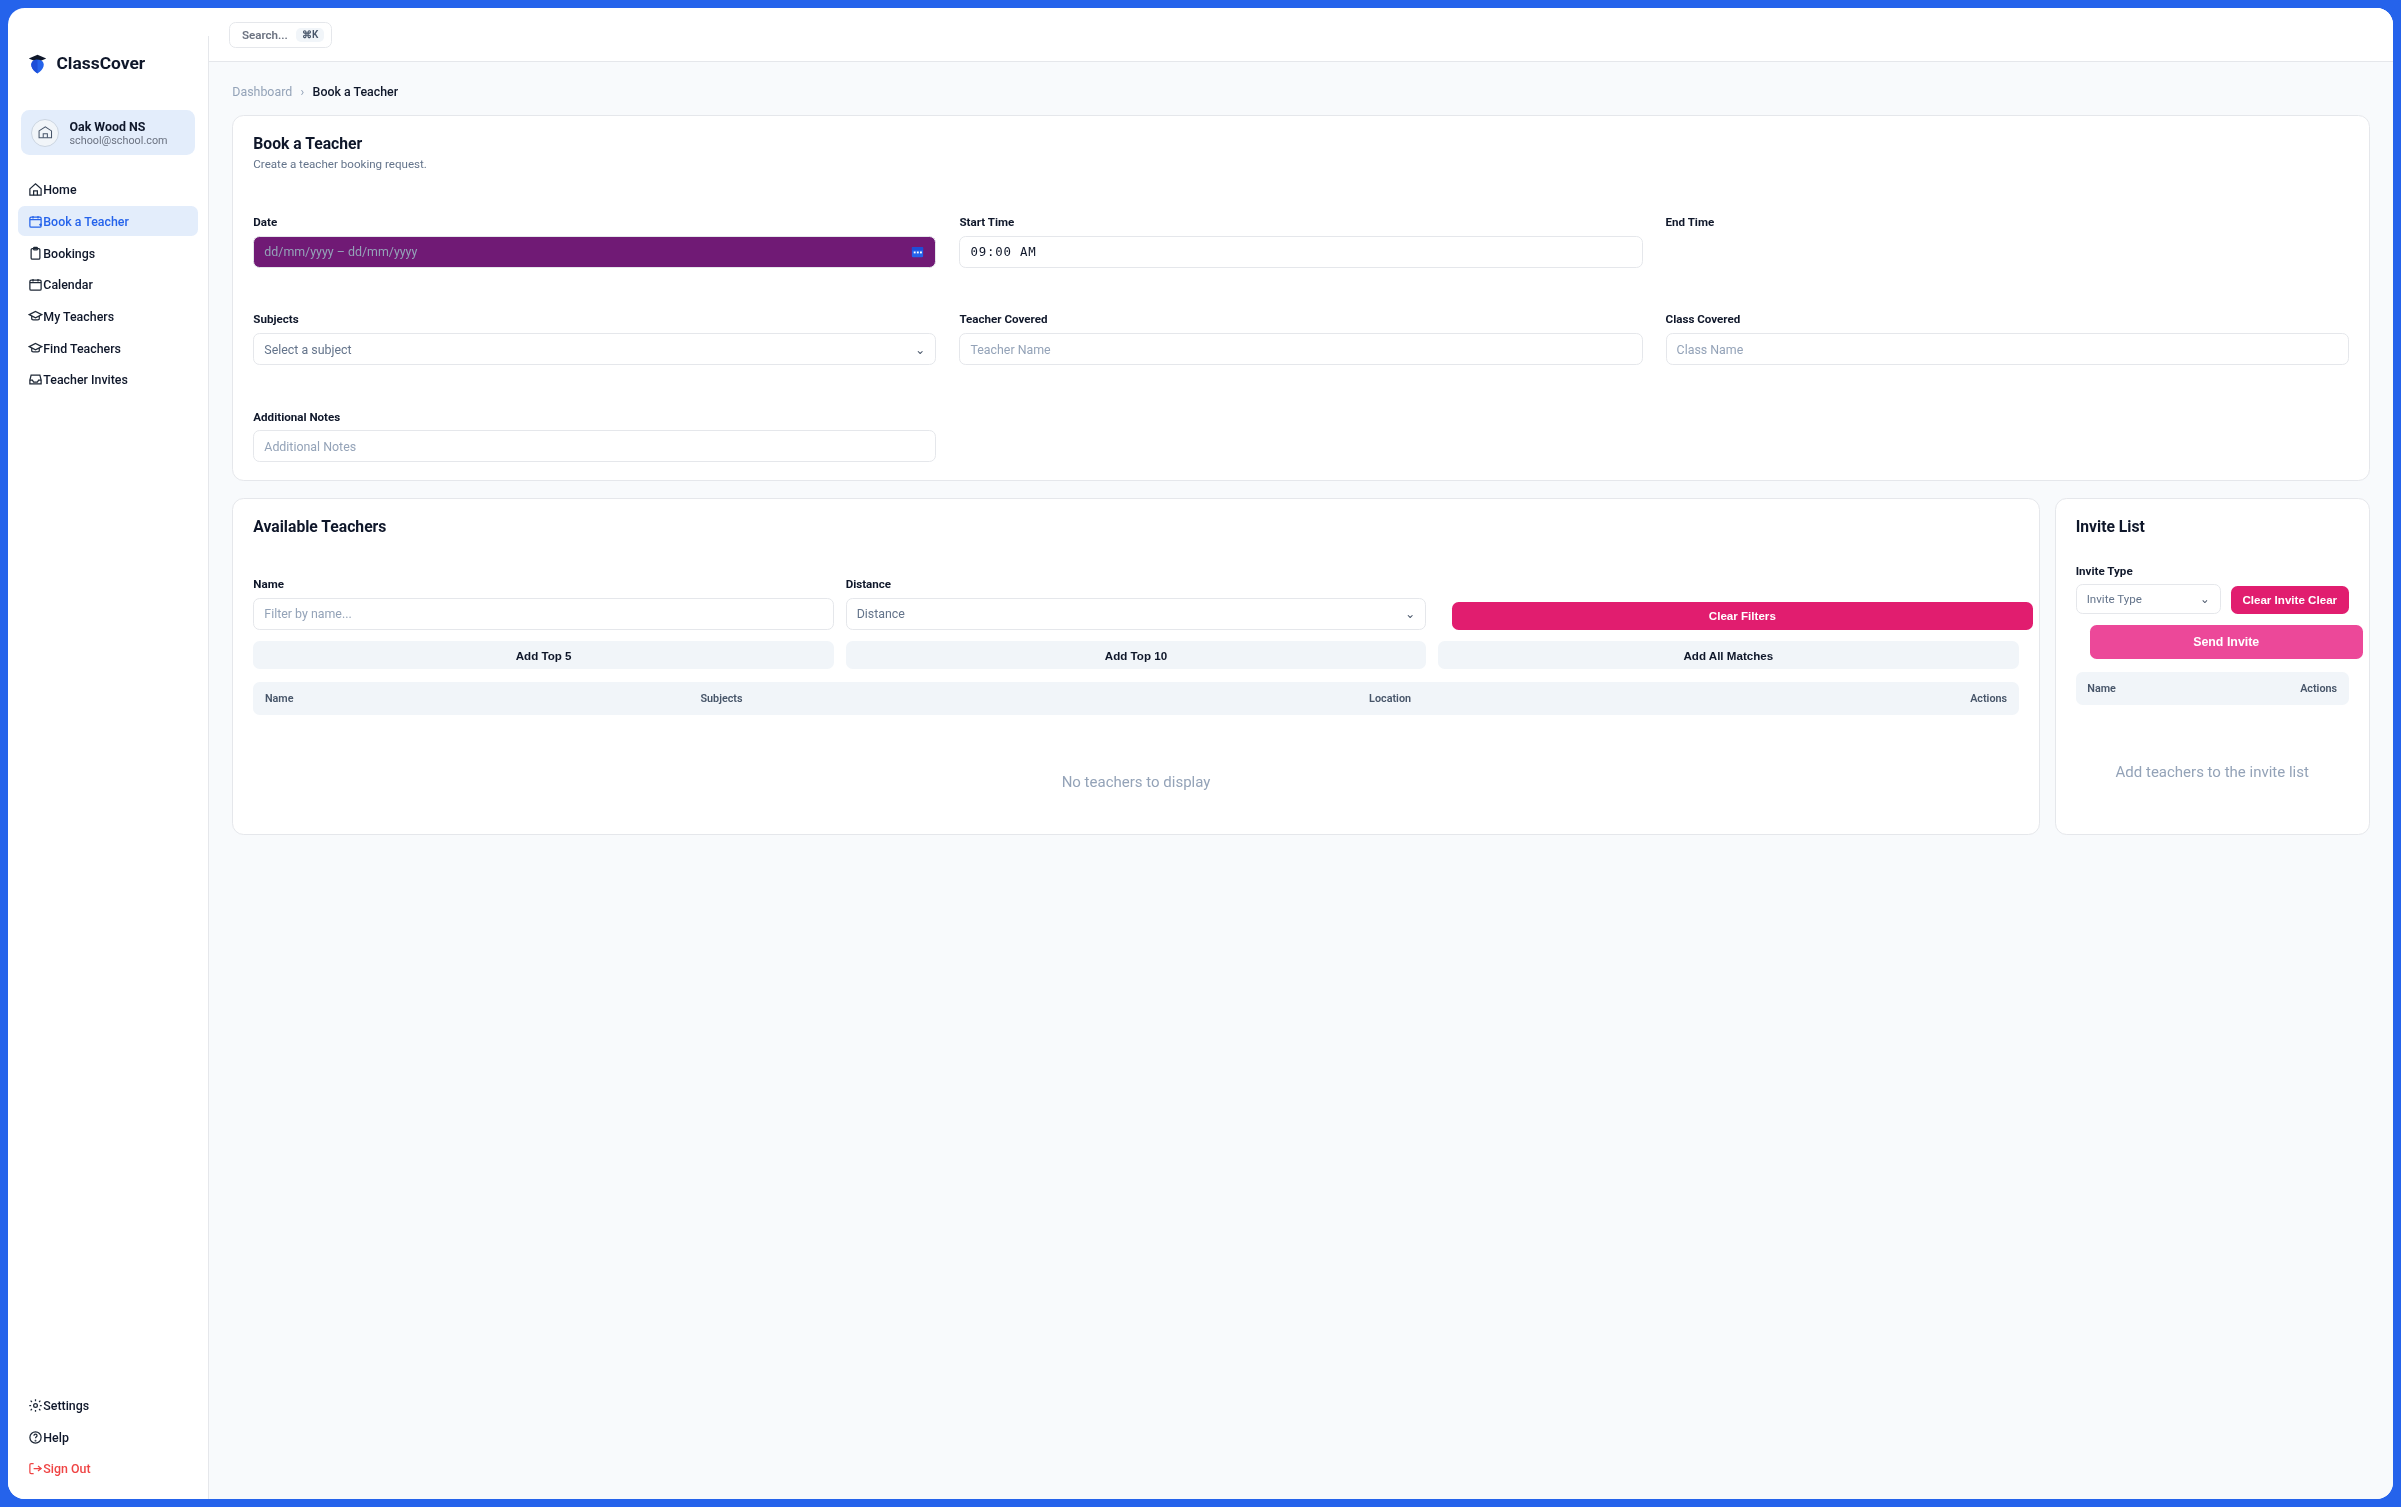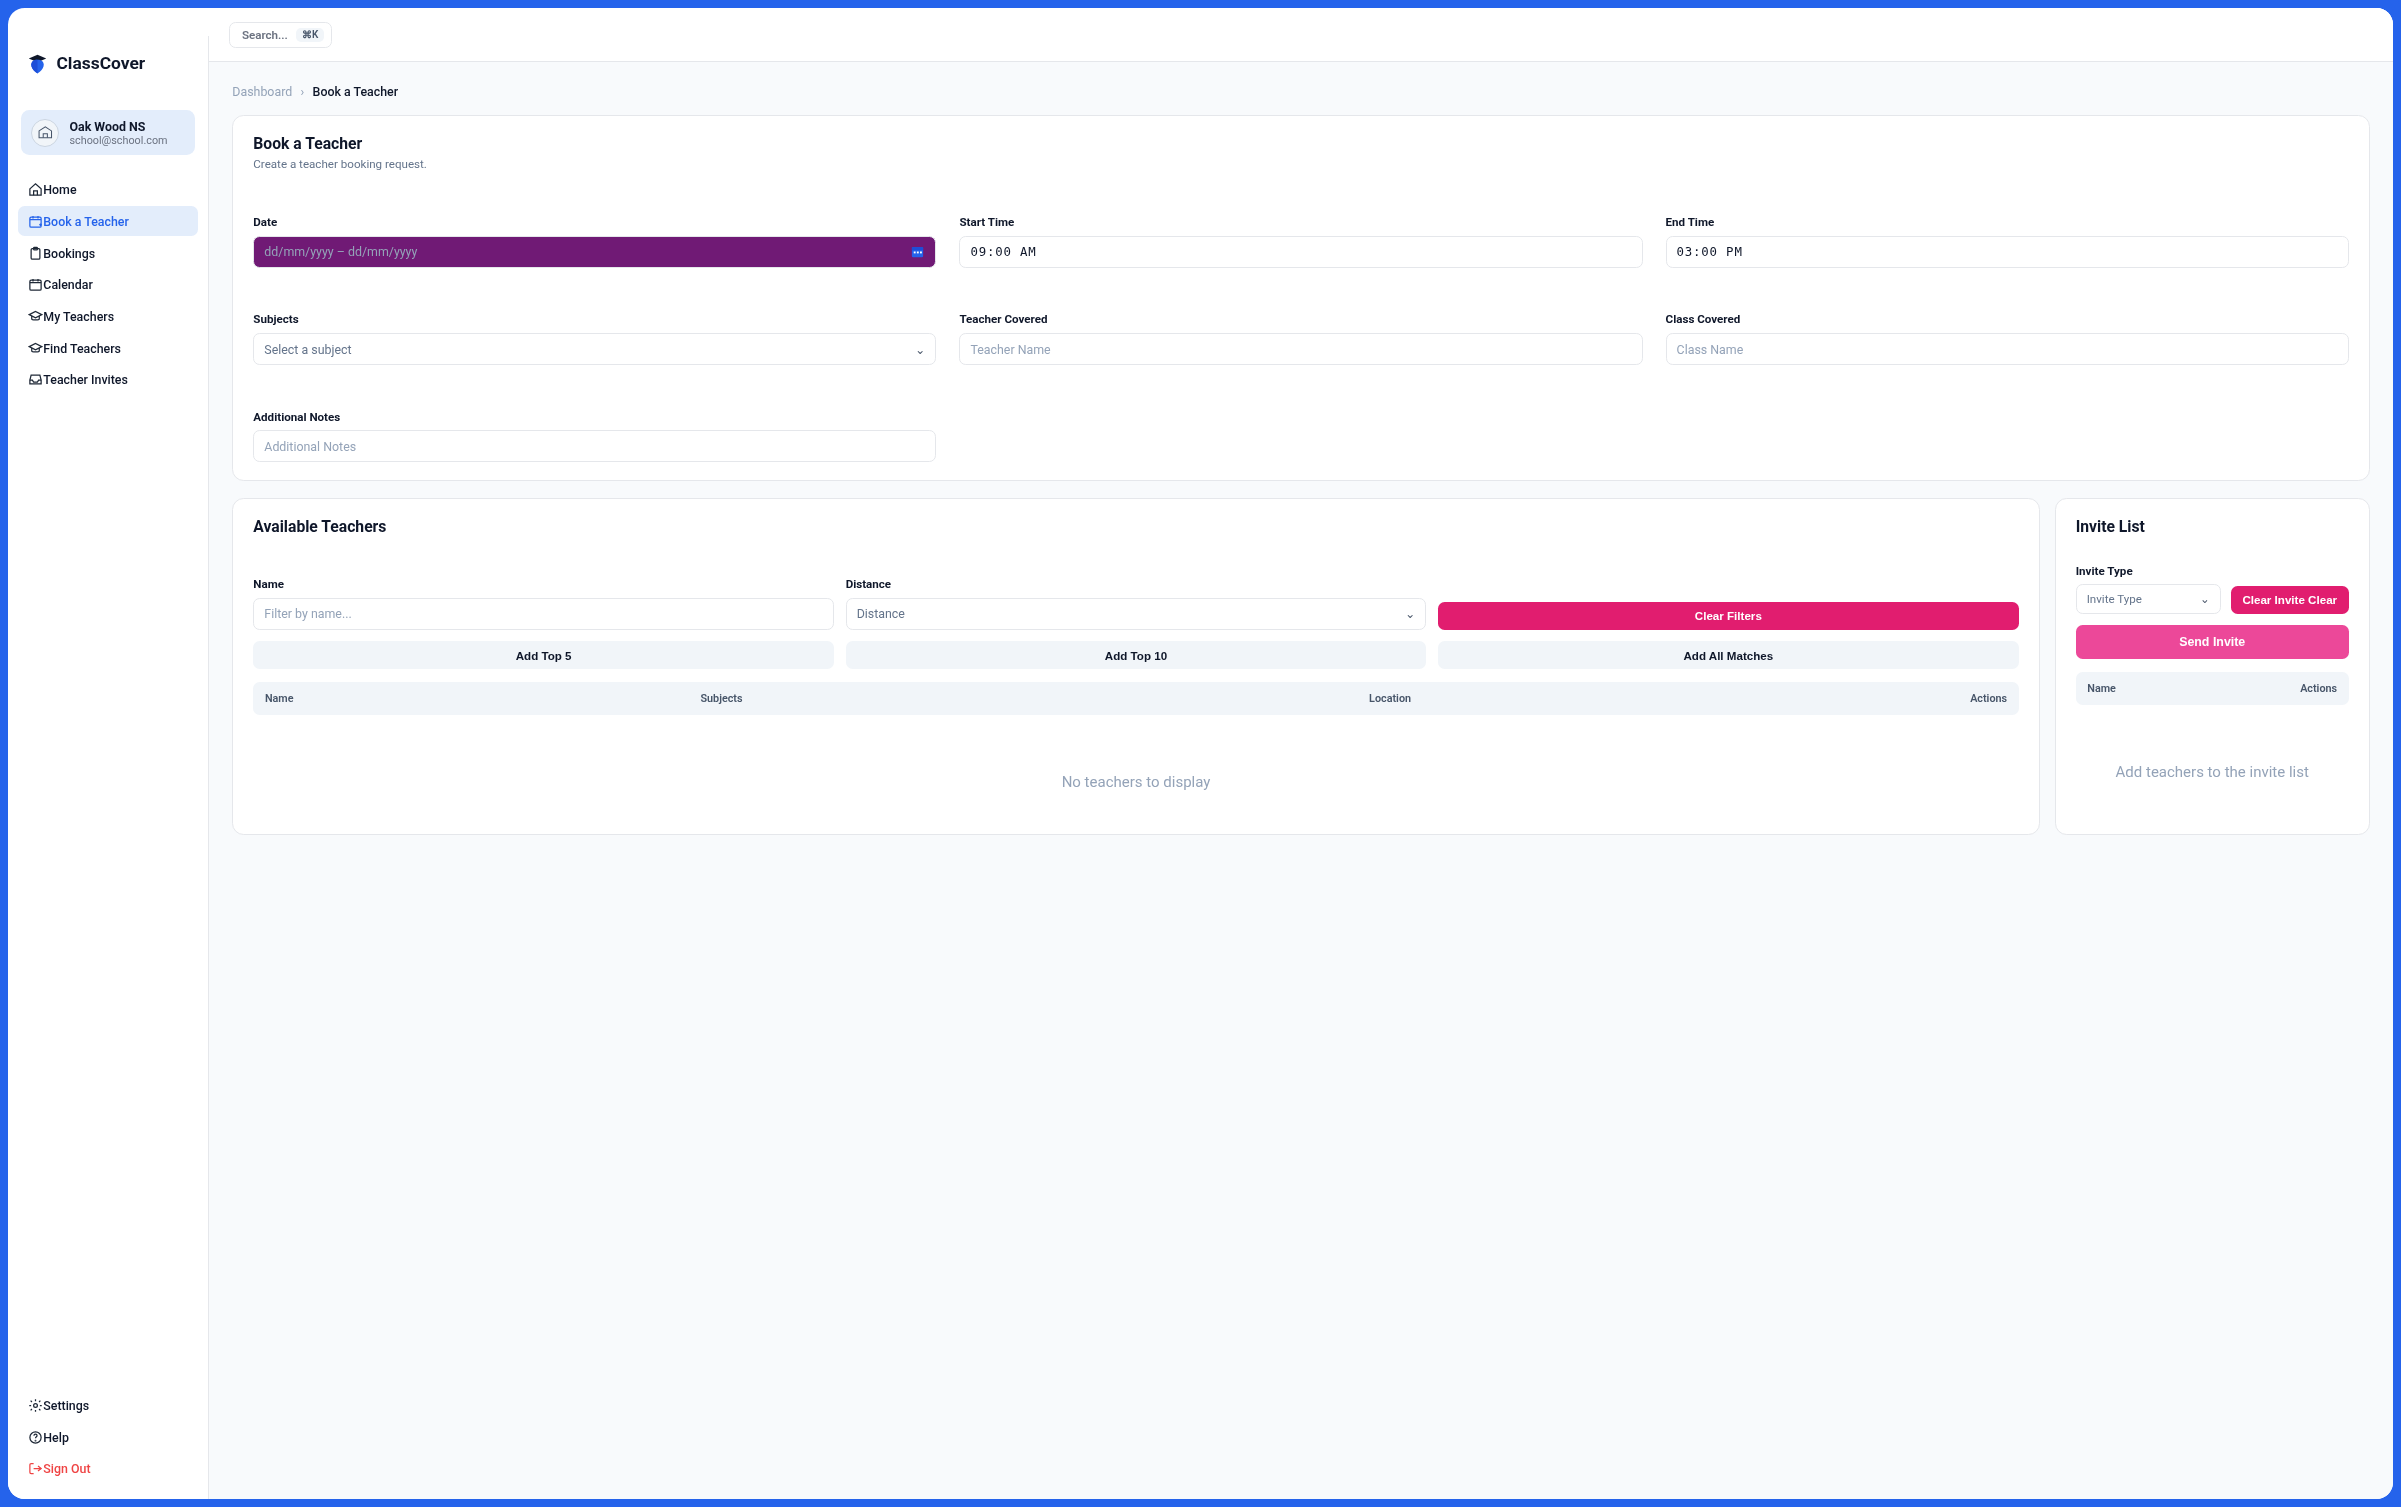--- a/index.html
+++ b/index.html
@@ -235,21 +235,21 @@
   .table-head .th-right { text-align:right; }
   .table-head .th-center { text-align:center; }
   .empty {
     color:#94a3b8; font-size:15px; text-align:center;
     padding: 58px 0 25px 0;
   }
   .invite-row {
     display:flex; gap:10px; margin-bottom:11.6px; align-items:end;
   }
   .invite-row .select { flex:1; padding:6.6px 10px; font-size:11.6px;}
-  .full { width:100%; }
+  .full { width:100%;margin-left:14px; }
   svg { display:block; }
 </style>
 </head>
 <body>
 
 <div class="frame">
   <div class="shell">
 
     <aside class="sidebar">
       <div class="logo-row">
@@ -413,21 +413,20 @@
                     </svg>
                 </span>
               </div>
             </div>
             <div>
               <label class="field-label">Start Time</label>
               <div class="static-time">09:00 AM</div>
             </div>
             <div>
               <label class="field-label">End Time</label>
-              <div class="static-time">03:00 PM</div>
             </div>
 
             <div>
               <label class="field-label">Subjects</label>
               <div class="select">
                 <span>Select a subject</span>
                 <span class="chev-down">⌄</span>
               </div>
             </div>
             <div>

